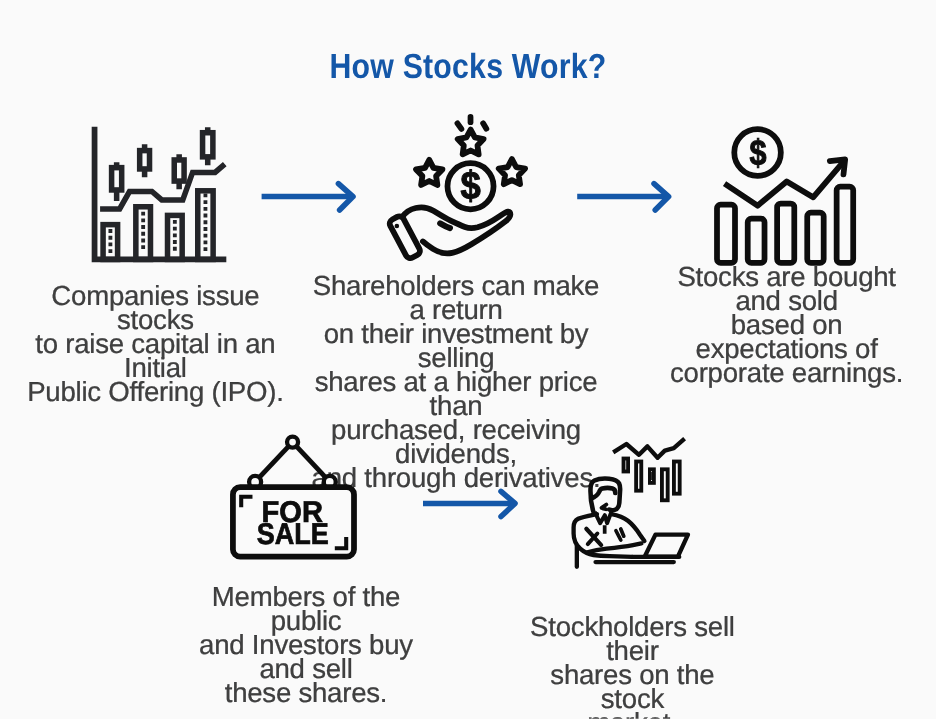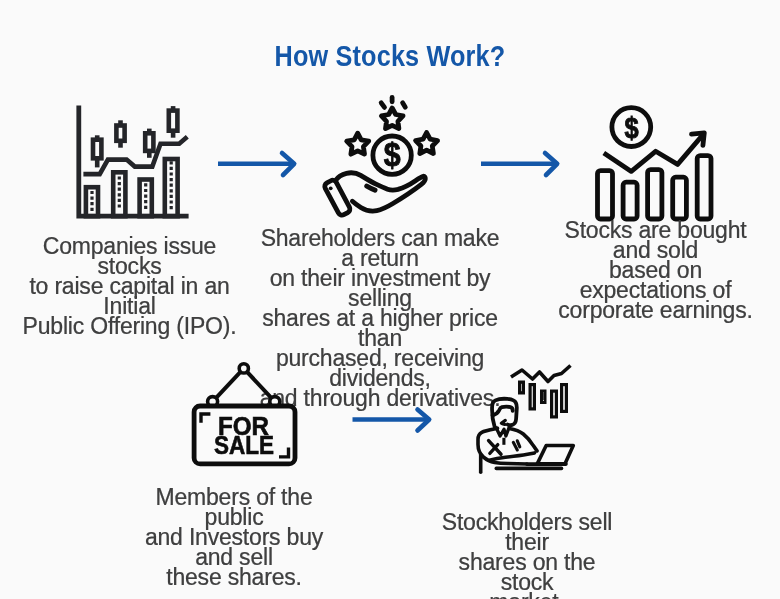--- a/index.html
+++ b/index.html
@@ -145,14 +145,14 @@
 
   <path d="M480.7 454.5 L480.7 472.3" stroke-linecap="round"></path>
 
   <path d="M537.2 463.9 L546.2 445.5 L573.3 445.5 L564.9 463.9 Z" stroke-linejoin="round" fill="#fafafa"></path>
 
   <path d="M526.8 464.1 L566 464.1" stroke-linecap="round"></path>
 
   <path d="M496.3 468.4 L561.5 468.4" stroke-linecap="round"></path>
 </svg>
 
-<div class="abs txt" style="left:129px;top:487px;width:210px">Members of the public<br>and Investors buy and sell<br>these shares.</div>
+<div class="abs txt" style="left:150px;top:487px;width:210px">Members of the public<br>and Investors buy and sell<br>these shares.</div>
 <div class="abs txt" style="left:437px;top:512px;width:180px">Stockholders sell their<br>shares on the stock<br>market.</div>
 
 </body></html>

